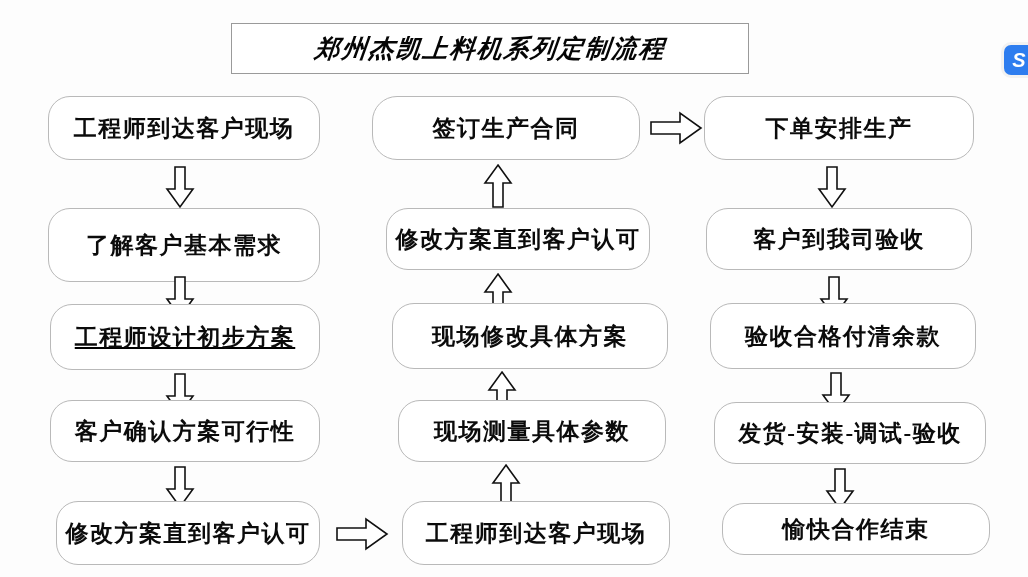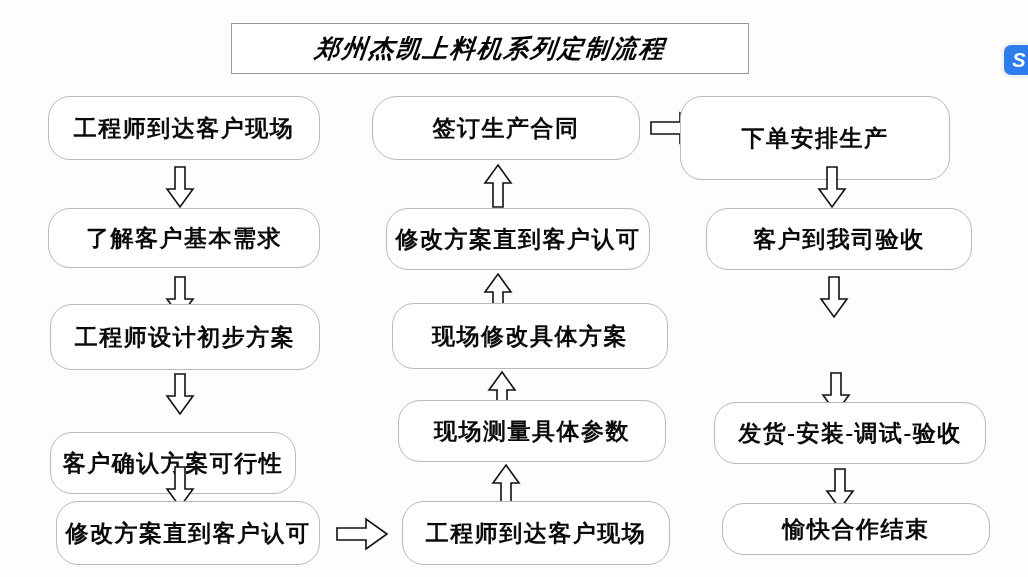--- a/index.html
+++ b/index.html
@@ -95,41 +95,41 @@
   <div class="node" style="left:48px;  top:96px;  width:272px; height:64px;">
     <span class="node-label">工程师到达客户现场</span>
   </div>
 
   <div class="arrow" style="left:166px; top:166px;">
     <svg width="28" height="42" viewBox="0 0 28 42" aria-hidden="true">
       <polygon points="9,1 19,1 19,23 27,23 14,41 1,23 9,23"></polygon>
     </svg>
   </div>
 
-  <div class="node" style="left:48px;  top:208px; width:272px; height:60px;text-align:right;">
+  <div class="node" style="left:48px;  top:208px; width:272px; height:74px;text-align:right;">
     <span class="node-label">了解客户基本需求</span>
   </div>
 
   <div class="arrow" style="left:166px; top:276px;">
     <svg width="28" height="42" viewBox="0 0 28 42" aria-hidden="true">
       <polygon points="9,1 19,1 19,23 27,23 14,41 1,23 9,23"></polygon>
     </svg>
   </div>
 
-  <div class="node" style="left:50px;  top:304px; width:270px; height:66px;">
+  <div class="node" style="left:50px;  top:304px; width:270px; height:66px;text-decoration:underline;">
     <span class="node-label">工程师设计初步方案</span>
   </div>
 
   <div class="arrow" style="left:166px; top:373px;">
     <svg width="28" height="42" viewBox="0 0 28 42" aria-hidden="true">
       <polygon points="9,1 19,1 19,23 27,23 14,41 1,23 9,23"></polygon>
     </svg>
   </div>
 
-  <div class="node" style="left:50px;  top:400px; width:246px; height:62px;margin-top:32px;">
+  <div class="node" style="left:50px;  top:400px; width:270px; height:62px;">
     <span class="node-label">客户确认方案可行性</span>
   </div>
 
   <div class="arrow" style="left:166px; top:466px;">
     <svg width="28" height="42" viewBox="0 0 28 42" aria-hidden="true">
       <polygon points="9,1 19,1 19,23 27,23 14,41 1,23 9,23"></polygon>
     </svg>
   </div>
 
   <div class="node" style="left:56px;  top:501px; width:264px; height:64px;">
@@ -185,40 +185,43 @@
   <div class="node" style="left:402px; top:501px; width:268px; height:64px;">
     <span class="node-label">工程师到达客户现场</span>
   </div>
 
   <div class="arrow" style="left:650px; top:112px;">
     <svg width="52" height="32" viewBox="0 0 52 32" aria-hidden="true">
       <polygon points="1,10 30,10 30,1 51,16 30,31 30,22 1,22"></polygon>
     </svg>
   </div>
 
-  <div class="node" style="left:680px; top:96px;  width:270px; height:84px;">
+  <div class="node" style="left:704px; top:96px;  width:270px; height:64px;">
     <span class="node-label">下单安排生产</span>
   </div>
 
   <div class="arrow" style="left:818px; top:166px;">
     <svg width="28" height="42" viewBox="0 0 28 42" aria-hidden="true">
       <polygon points="9,1 19,1 19,23 27,23 14,41 1,23 9,23"></polygon>
     </svg>
   </div>
 
   <div class="node" style="left:706px; top:208px; width:266px; height:62px;">
     <span class="node-label">客户到我司验收</span>
   </div>
 
   <div class="arrow" style="left:820px; top:276px;">
     <svg width="28" height="42" viewBox="0 0 28 42" aria-hidden="true">
       <polygon points="9,1 19,1 19,23 27,23 14,41 1,23 9,23"></polygon>
     </svg>
   </div>
 
+  <div class="node" style="left:710px; top:303px; width:266px; height:66px;">
+    <span class="node-label">验收合格付清余款</span>
+  </div>
 
   <div class="arrow" style="left:822px; top:372px;">
     <svg width="28" height="42" viewBox="0 0 28 42" aria-hidden="true">
       <polygon points="9,1 19,1 19,23 27,23 14,41 1,23 9,23"></polygon>
     </svg>
   </div>
 
   <div class="node" style="left:714px; top:402px; width:272px; height:62px;text-align:center;">
     <span class="node-label">发货-安装-调试-验收</span>
   </div>

